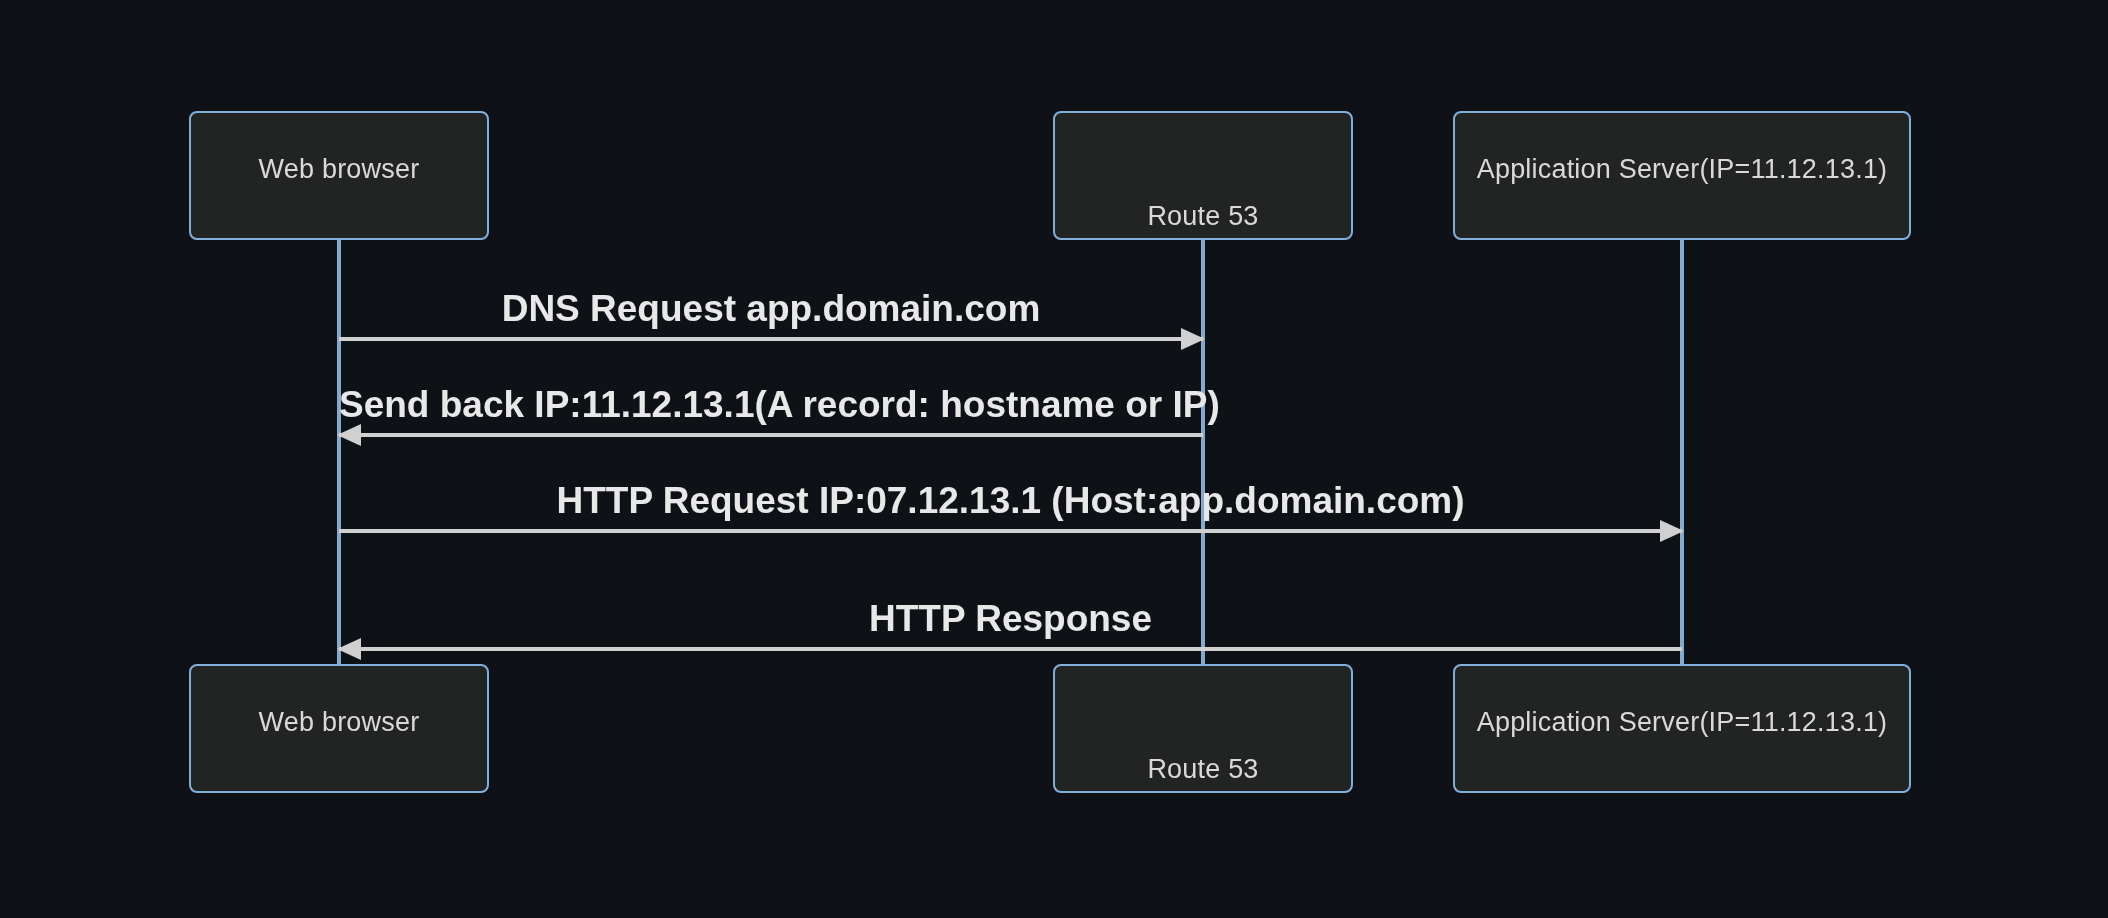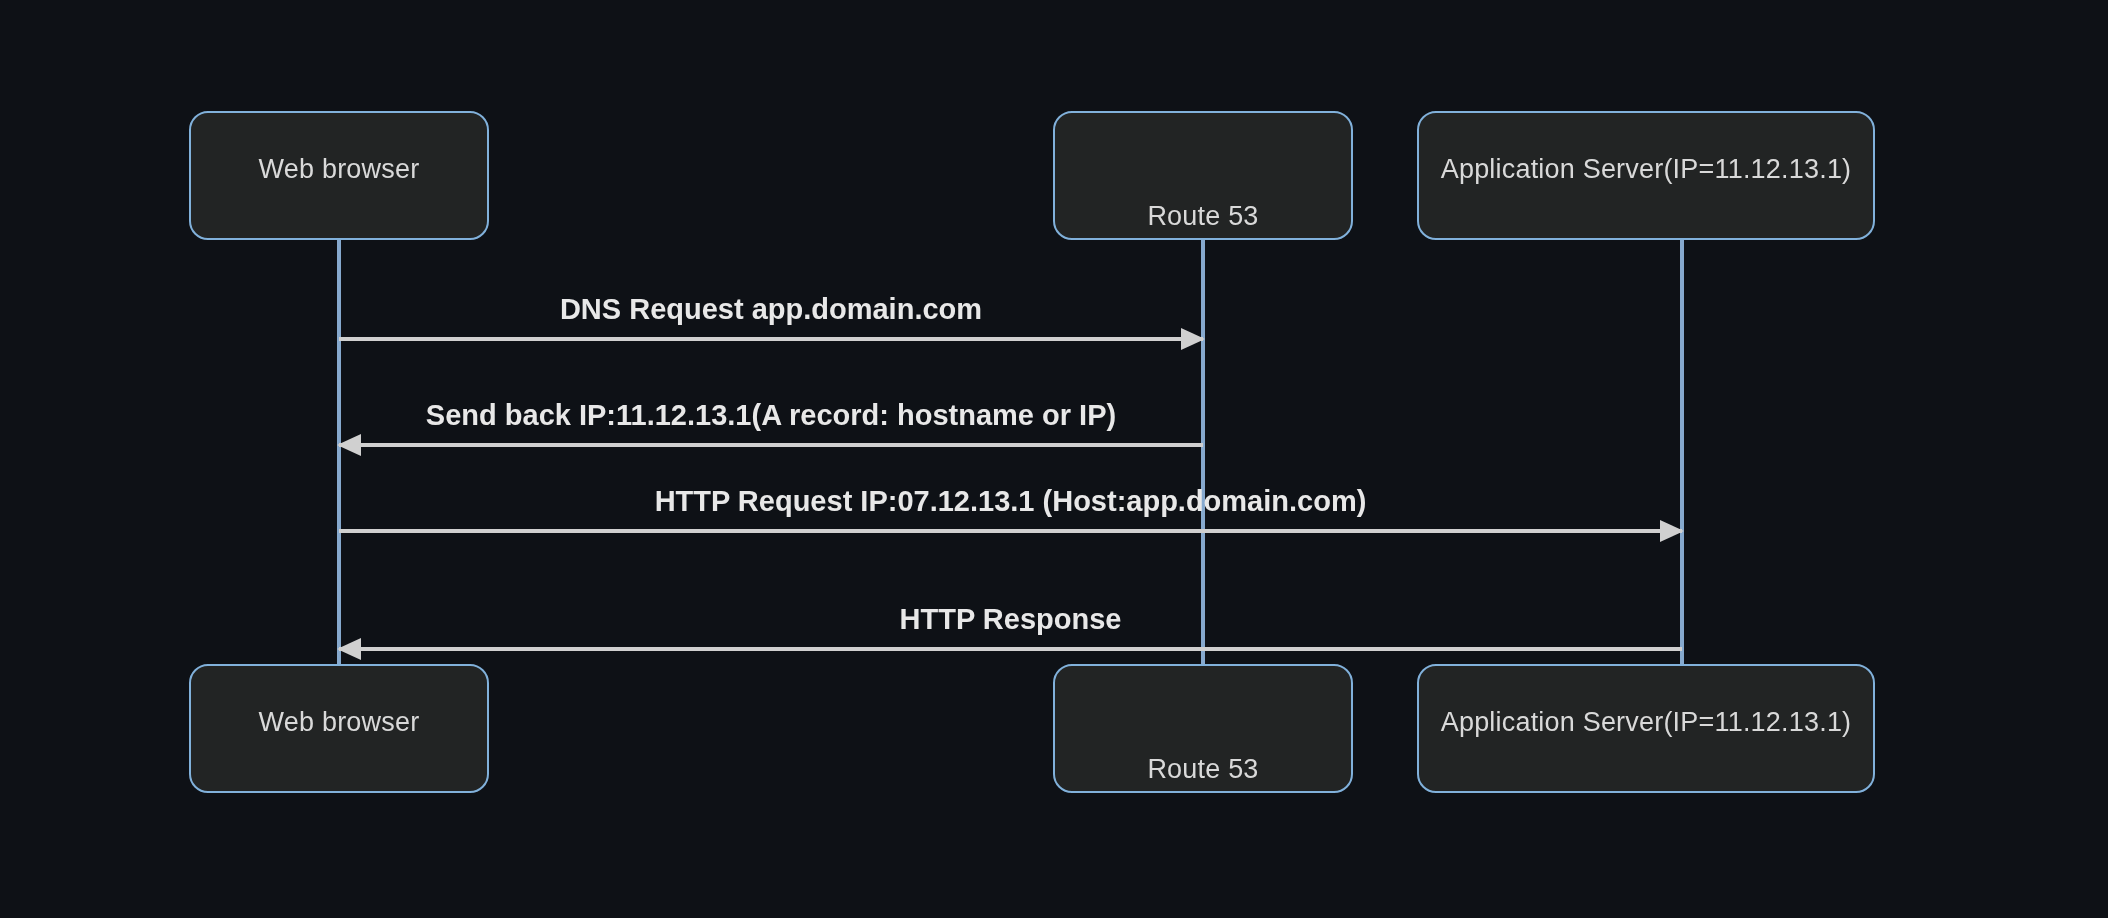--- a/index.html
+++ b/index.html
@@ -16,35 +16,35 @@
     width: 2108px;
     height: 918px;
     background: #0e1116;
   }
   
   .actor {
     position: absolute;
     height: 129px;
     background: #222424;
     border: 2px solid #81b1db;
-    border-radius: 19px;
+    border-radius: 8px;
     display: flex;
     align-items: center;
     justify-content: center;
     box-sizing: border-box;
     color: #d9d9d9;
     font-size: 27px;
     letter-spacing: 0.2px;
   }
   .actor span { transform: translateY(-6px); }
   .row-top    { top: 111px; }
   .row-bottom { top: 664px; }
   .col-browser   { left: 189px;  width: 300px; }
   .col-route53   { left: 1053px; width: 300px; align-items: flex-end; }
-  .col-appserver { left: 1417px; width: 458px; }
+  .col-appserver { left: 1453px; width: 458px; }
   
   .lifeline {
     position: absolute;
     top: 240px;
     height: 424px;
     width: 4px;
     background: #86a9ce;
     z-index: 0;
   }
   .ll-browser   { left: 337px; }
@@ -52,21 +52,21 @@
   .ll-appserver { left: 1680px; }
   
   .message {
     position: absolute;
     z-index: 1;
   }
   .msg-label {
     display: block;
     text-align: center;
     font-weight: 700;
-    font-size: 29px;
+    font-size: 37px;
     line-height: 36px;
     color: #e8e8e8;
     margin-bottom: 10px;
     white-space: nowrap;
   }
   .msg-line {
     position: relative;
     height: 4px;
     background: #d0d0d0;
   }
@@ -81,21 +81,21 @@
   .arrow-right .arrowhead {
     right: -2px;
     border-left: 24px solid #d0d0d0;
   }
   .arrow-left .arrowhead {
     left: -2px;
     border-right: 24px solid #d0d0d0;
   }
   
   .m1 { left: 339px; width: 864px;  top: 291px; }
-  .m2 { left: 339px; width: 864px;  top: 397px; }
+  .m2 { left: 339px; width: 864px;  top: 387px; }
   .m3 { left: 339px; width: 1343px; top: 483px; }
   .m4 { left: 339px; width: 1343px; top: 579px; margin-top: 22px; }
 </style>
 </head>
 <body>
 
 <div class="diagram">
 
   <div class="lifeline ll-browser"></div>
   <div class="lifeline ll-route53"></div>

